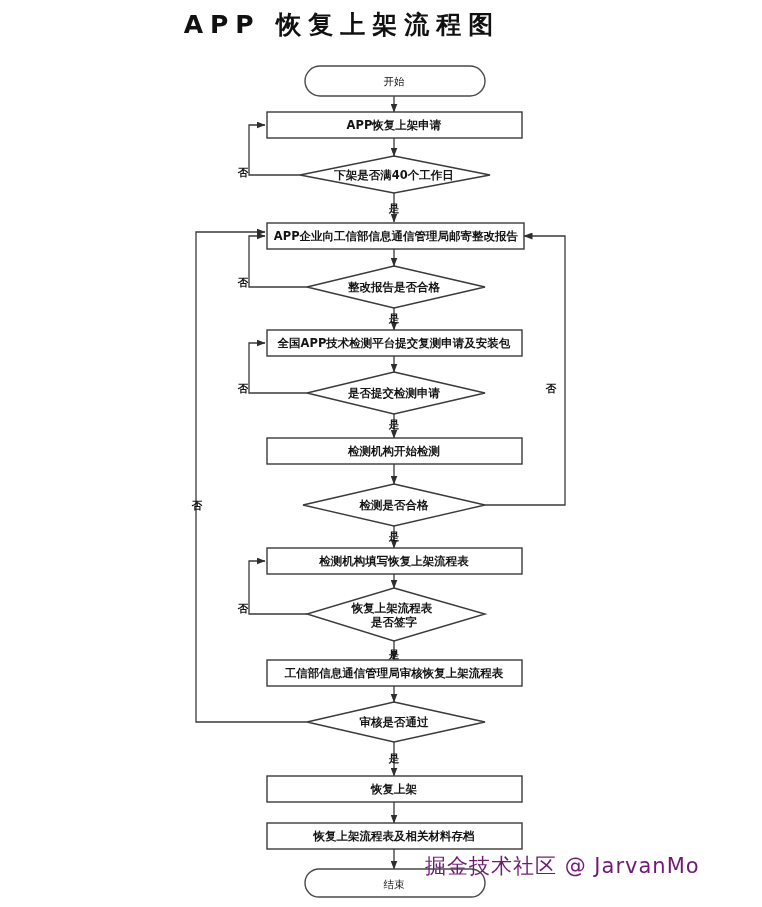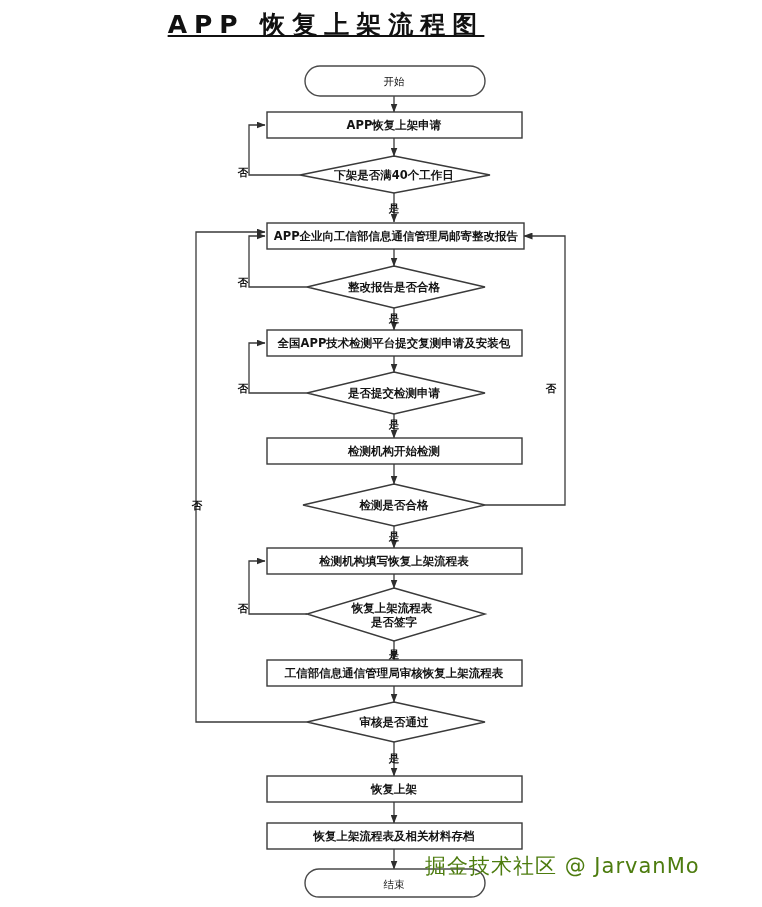--- a/index.html
+++ b/index.html
@@ -1,35 +1,34 @@
 <!DOCTYPE html>
 <html><head>
 <meta charset="utf-8">
 <style>
   html,body{margin:0;padding:0;background:#ffffff;}
   body{width:762px;height:907px;position:relative;overflow:hidden;
        font-family:"DejaVu Sans","Liberation Sans",sans-serif;color:#111;}
   #page-title{
-    position:absolute;left:0;top:8px;width:652px;text-align:center;
+    position:absolute;left:16px;top:8px;width:652px;text-align:center;
     font-size:25px;font-weight:700;letter-spacing:7px;color:#111;
     font-family:"DejaVu Sans","Liberation Sans",sans-serif;
-    text-decoration:underline;
   }
   #flow-canvas{position:absolute;left:0;top:0;width:762px;height:907px;}
   .node-shape{fill:#ffffff;stroke:#3a3a3a;stroke-width:1.4;}
   .node-shape.terminator{stroke:#4a4a4a;}
   .node-label{font-size:11.5px;font-weight:700;fill:#141414;text-anchor:middle;
     font-family:"DejaVu Sans","Liberation Sans",sans-serif;}
   .node-label.small{font-size:10.5px;font-weight:400;}
   .edge-line{stroke:#3a3a3a;stroke-width:1.3;fill:none;}
   .edge-label{font-size:10.5px;font-weight:700;fill:#141414;text-anchor:middle;
     font-family:"DejaVu Sans","Liberation Sans",sans-serif;}
   #watermark{
     position:absolute;left:425px;top:852px;
-    font-size:21px;color:#4d7c0f;letter-spacing:1px;white-space:nowrap;
+    font-size:21px;color:#701a75;letter-spacing:1px;white-space:nowrap;
     font-family:"DejaVu Sans","Liberation Sans",sans-serif;
   }
 </style>
 </head>
 <body>
 
 <div id="page-title">APP 恢复上架流程图</div>
 
 <svg id="flow-canvas" viewBox="0 0 762 907">
   <defs>

